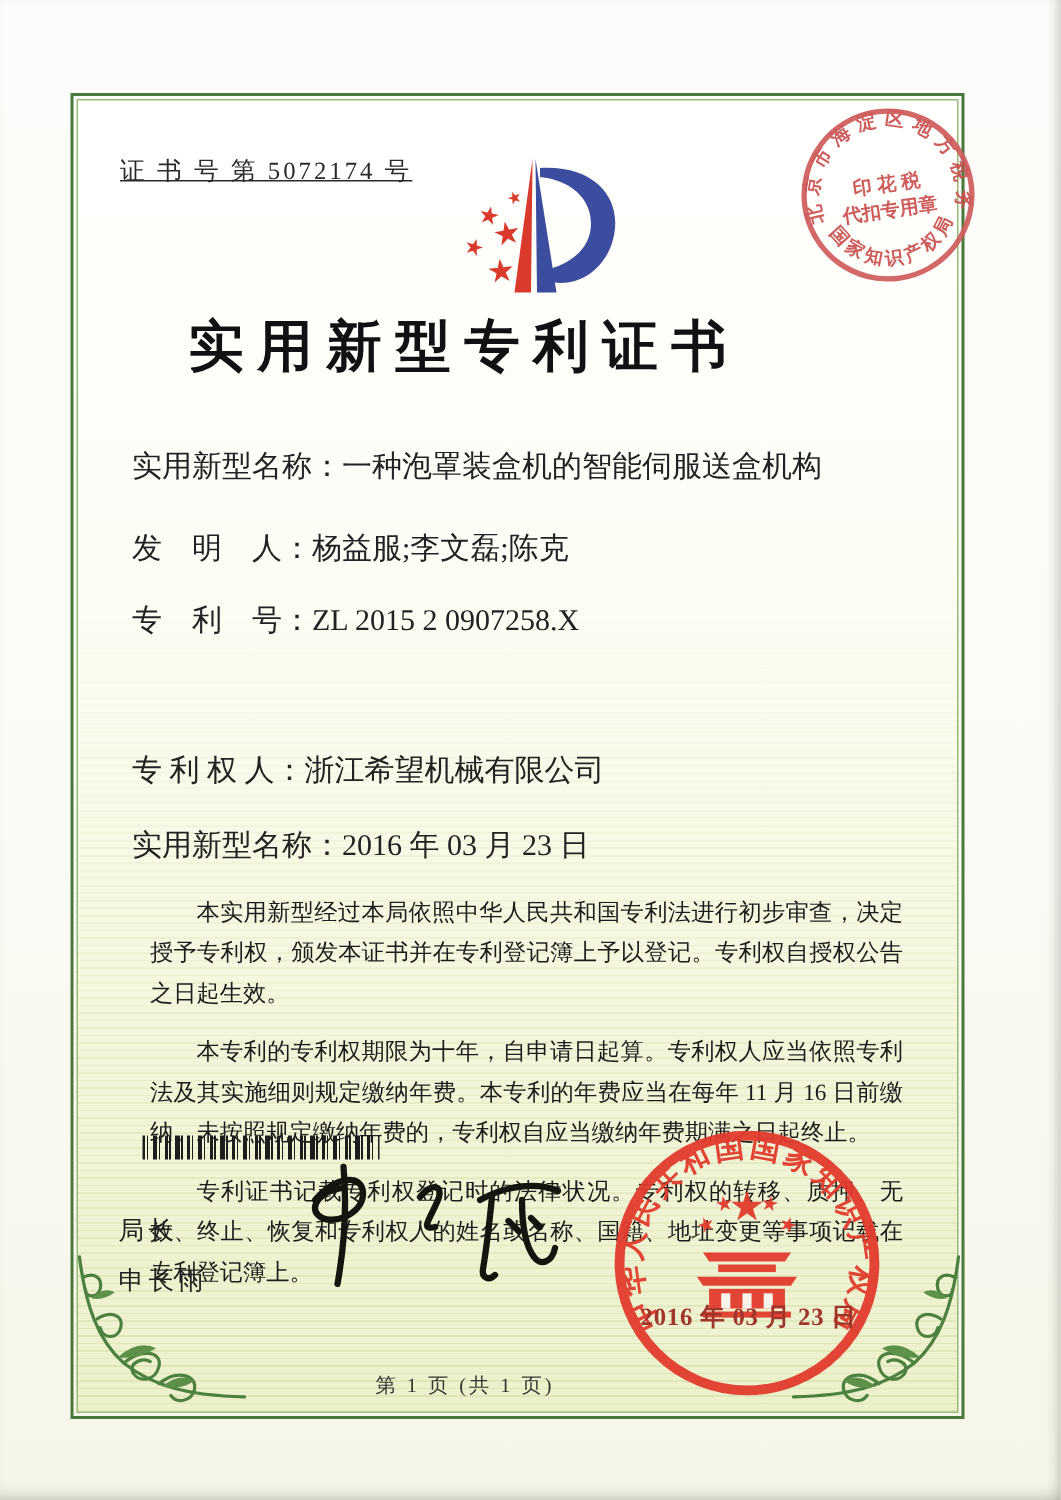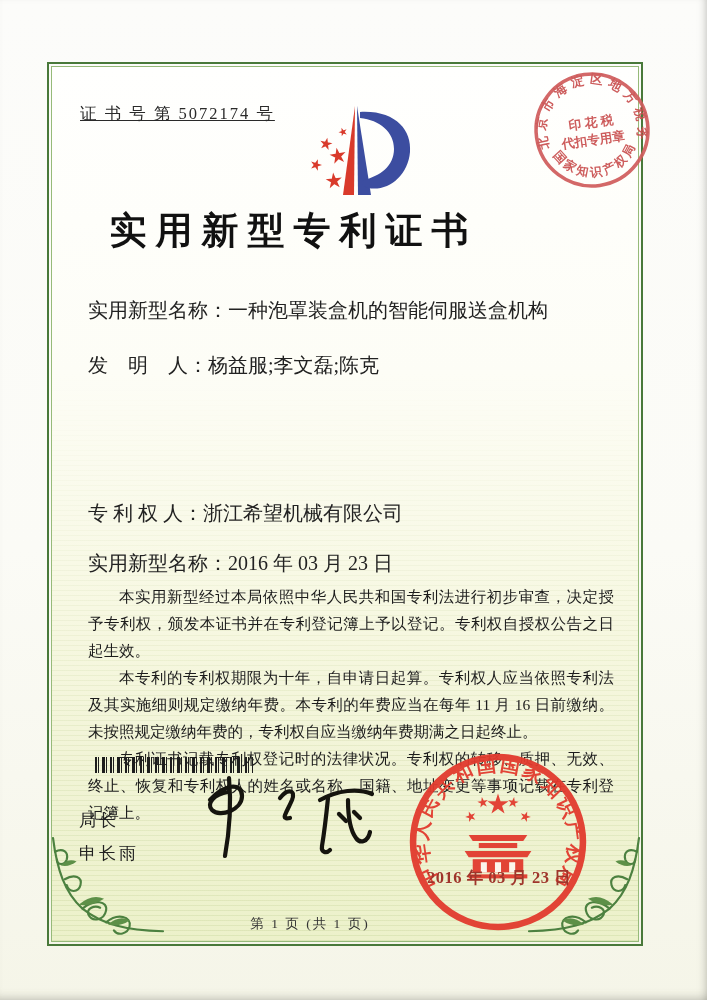--- a/index.html
+++ b/index.html
@@ -23,32 +23,32 @@
     background:repeating-linear-gradient(0deg,rgba(166,190,112,.22) 0 1px,transparent 1px 5px);
     -webkit-mask-image:linear-gradient(180deg,transparent 0%,transparent 35%,rgba(0,0,0,.65) 75%,rgba(0,0,0,.9) 100%);
     mask-image:linear-gradient(180deg,transparent 0%,transparent 35%,rgba(0,0,0,.65) 75%,rgba(0,0,0,.9) 100%);
   }
   .cert-number{
     position:absolute;left:80px;top:103px;font-size:16.5px;color:#2a2a2a;letter-spacing:2px;text-decoration:underline;
   }
   .logo{position:absolute;left:280px;top:102px;}
   .tax-stamp{position:absolute;left:532px;top:70px;transform:rotate(-8deg);opacity:.92;}
   .title{
-    position:absolute;left:0;top:206px;width:587px;margin:0;text-align:center;
+    position:absolute;left:16px;top:206px;width:587px;margin:0;text-align:center;
     font-size:37px;font-weight:bold;letter-spacing:9px;color:#111;
     font-family:"Liberation Serif", serif;
   }
   .field{position:absolute;left:88px;width:530px;font-size:20px;color:#222;white-space:nowrap;}
   .flabel{display:inline-block;min-width:108px;}
   .f1{top:297px}.f2{top:352px}.f3{top:400px}.f4{top:449px}.f5{top:500px}.f6{top:550px}
   .body-text{
     position:absolute;left:88px;top:583px;width:526px;
     font-size:15.5px;line-height:27px;color:#1c1c1c;text-align:justify;
   }
-  .body-text p{margin:0;text-indent:2em;}
+  .body-text p{margin:12px;text-indent:2em;}
   .barcode{
     position:absolute;left:95px;top:757px;width:158px;height:16px;
     background:repeating-linear-gradient(90deg,#1d1d1d 0 2px,transparent 2px 3px,#1d1d1d 3px 4px,transparent 4px 7px,#1d1d1d 7px 10px,transparent 10px 11px,#1d1d1d 11px 12px,transparent 12px 15px);
   }
   .signer{
     position:absolute;left:79px;top:804px;font-family:"Liberation Sans", sans-serif;
     font-size:17px;color:#222;letter-spacing:3px;line-height:33px;
   }
   .signature{position:absolute;left:182px;top:770px;}
   .big-seal{position:absolute;left:408px;top:752px;opacity:.95;}
@@ -141,20 +141,23 @@
     <text class="seal-text" x="59" y="73" text-anchor="middle" font-size="12.5" fill="#c94f4f">代扣专用章</text>
   </svg>
 
   <h1 class="title">实用新型专利证书</h1>
 
   <div class="field f1">
     <span class="flabel">实用新型名称：</span><span class="fvalue">一种泡罩装盒机的智能伺服送盒机构</span>
   </div>
   <div class="field f2">
     <span class="flabel">发　明　人：</span><span class="fvalue">杨益服;李文磊;陈克</span>
+  </div>
+  <div class="field f3">
+    <span class="flabel">专　利　号：</span><span class="fvalue">ZL 2015 2 0907258.X</span>
   </div>
   <div class="field f5">
     <span class="flabel">专 利 权 人：</span><span class="fvalue">浙江希望机械有限公司</span>
   </div>
   <div class="field f6">
     <span class="flabel">实用新型名称：</span><span class="fvalue">2016 年 03 月 23 日</span>
   </div>
 
   <div class="body-text">
     <p>本实用新型经过本局依照中华人民共和国专利法进行初步审查，决定授予专利权，颁发本证书并在专利登记簿上予以登记。专利权自授权公告之日起生效。</p>

